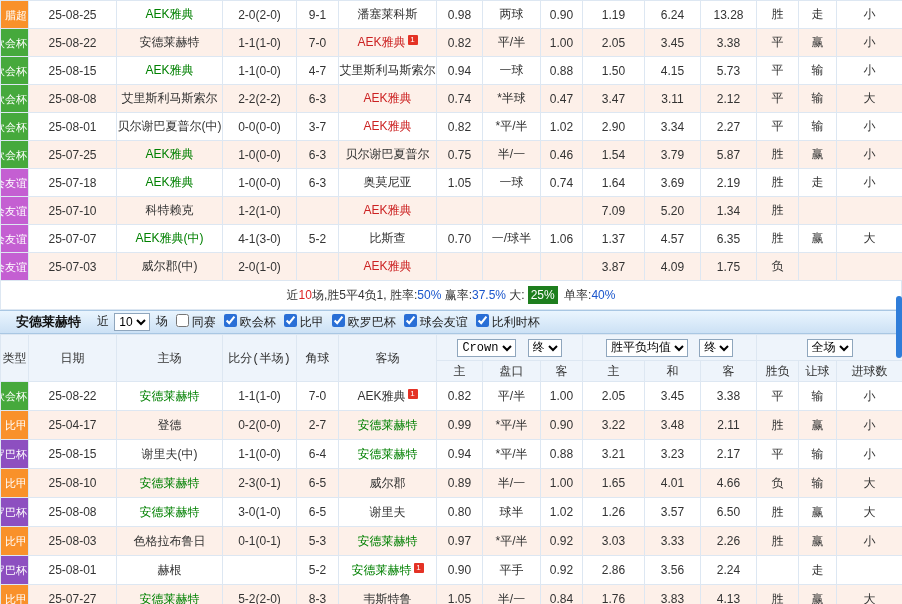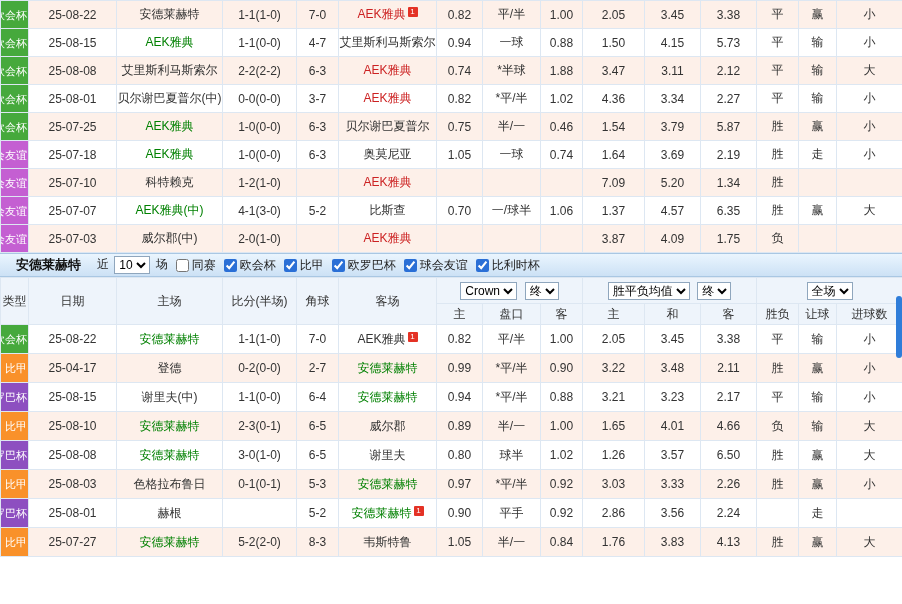--- a/index.html
+++ b/index.html
@@ -38,25 +38,25 @@
   .sum-blue{color:#1a56cc;}
   .sum-greenbox{background:#1e7e1e;color:#fff;padding:2px 3px;margin:0 3px;}
 
   .section-bar{height:22px;background:linear-gradient(#eaf5fe,#cce1f5);
       border-top:1px solid #a9c7e3;border-bottom:1px solid #a9c7e3;
       display:flex;align-items:center;padding-left:16px;box-sizing:content-box;font-size:12px;color:#222;}
   .team-title{font-weight:bold;font-size:13px;color:#111;margin-right:16px;}
   select{font-family:inherit;font-size:12px;border:1px solid #8fa6bd;background:#fff;
       padding:0;margin:0 2px;vertical-align:middle;}
   .filters{display:inline-flex;align-items:center;}
-  .filters label{margin-left:8px;display:inline-flex;align-items:center;cursor:pointer;}
+  .filters label{margin-left:8px;display:inline-flex;cursor:pointer;}
   input[type=checkbox]{width:13px;height:13px;margin:0 3px 0 0;accent-color:#2a6fd6;}
 
   thead th{background:#eef4fb;color:#333;font-weight:normal;}
-  tr.head-a{height:26px;}
+  tr.head-a{height:26px;font-family:Liberation Mono, monospace;}
   tr.head-b{height:21px;}
 
   .scroll-thumb{position:absolute;right:0;top:296px;width:6px;height:62px;
       background:#2f7dd9;border-radius:3px;}
 </style>
 </head>
 <body>
 
 <div class="page">
 
@@ -72,20 +72,39 @@
         <col class="w8">
         <col class="w9">
         <col class="w10">
       <col class="w11">
         <col class="w12">
         <col class="w13">
         <col class="w14">
         <col class="w15">
     </colgroup>
     <tbody id="aek-body">
+        <tr>
+          <td class="c-type" style="background: rgb(249, 145, 42);">
+            <span class="tlabel">腊超</span>
+          </td>
+          <td class="c-date">25-08-25</td>
+          <td class="c-home"><span class="team-green">AEK雅典</span></td>
+          <td class="c-score">2-0(2-0)</td>
+          <td class="c-corner">9-1</td>
+          <td class="c-away"><span class="team-black">潘塞莱科斯</span></td>
+          <td class="c-num">0.98</td>
+          <td class="c-num">两球</td>
+          <td class="c-num">0.90</td>
+          <td class="c-num">1.19</td>
+          <td class="c-num">6.24</td>
+          <td class="c-num">13.28</td>
+          <td class="c-res res-red">胜</td>
+          <td class="c-res res-green">走</td>
+          <td class="c-res res-green">小</td>
+        </tr>
         <tr class="alt">
           <td class="c-type" style="background: rgb(70, 169, 60);">
             <span class="tlabel">欧会杯</span>
           </td>
           <td class="c-date">25-08-22</td>
           <td class="c-home"><span class="team-black">安德莱赫特</span></td>
           <td class="c-score">1-1(1-0)</td>
           <td class="c-corner">7-0</td>
           <td class="c-away"><span class="team-red">AEK雅典</span><sup class="badge">1</sup></td>
           <td class="c-num">0.82</td>
@@ -121,41 +140,41 @@
           <td class="c-type" style="background: rgb(70, 169, 60);">
             <span class="tlabel">欧会杯</span>
           </td>
           <td class="c-date">25-08-08</td>
           <td class="c-home"><span class="team-black">艾里斯利马斯索尔</span></td>
           <td class="c-score">2-2(2-2)</td>
           <td class="c-corner">6-3</td>
           <td class="c-away"><span class="team-red">AEK雅典</span></td>
           <td class="c-num">0.74</td>
           <td class="c-num">*半球</td>
-          <td class="c-num">1.88</td>
+          <td class="c-num">0.47</td>
           <td class="c-num">3.47</td>
           <td class="c-num">3.11</td>
           <td class="c-num">2.12</td>
           <td class="c-res res-red">平</td>
           <td class="c-res res-green">输</td>
           <td class="c-res res-red">大</td>
         </tr>
         <tr>
           <td class="c-type" style="background: rgb(70, 169, 60);">
             <span class="tlabel">欧会杯</span>
           </td>
           <td class="c-date">25-08-01</td>
           <td class="c-home"><span class="team-black">贝尔谢巴夏普尔(中)</span></td>
           <td class="c-score">0-0(0-0)</td>
           <td class="c-corner">3-7</td>
           <td class="c-away"><span class="team-red">AEK雅典</span></td>
           <td class="c-num">0.82</td>
           <td class="c-num">*平/半</td>
           <td class="c-num">1.02</td>
-          <td class="c-num">4.36</td>
+          <td class="c-num">2.90</td>
           <td class="c-num">3.34</td>
           <td class="c-num">2.27</td>
           <td class="c-res res-red">平</td>
           <td class="c-res res-green">输</td>
           <td class="c-res res-green">小</td>
         </tr>
         <tr class="alt">
           <td class="c-type" style="background: rgb(70, 169, 60);">
             <span class="tlabel">欧会杯</span>
           </td>
@@ -246,20 +265,21 @@
           <td class="c-num">3.87</td>
           <td class="c-num">4.09</td>
           <td class="c-num">1.75</td>
           <td class="c-res res-green">负</td>
           <td class="c-res"></td>
           <td class="c-res"></td>
         </tr>
       </tbody>
   </table>
 
+  <div class="summary" id="aek-summary"><span>近</span><span class="sum-red">10</span><span>场,胜5平4负1, 胜率:</span><span class="sum-blue">50%</span><span> 赢率:</span><span class="sum-blue">37.5%</span><span> 大:</span><span class="sum-greenbox">25%</span><span> 单率:</span><span class="sum-blue">40%</span></div>
 
   <div class="section-bar">
     <span class="team-title">安德莱赫特</span>
     <span class="recent">
       <span>近</span>
       <select>
         <option>10</option>
       </select>
       <span>场</span>
     </span>

